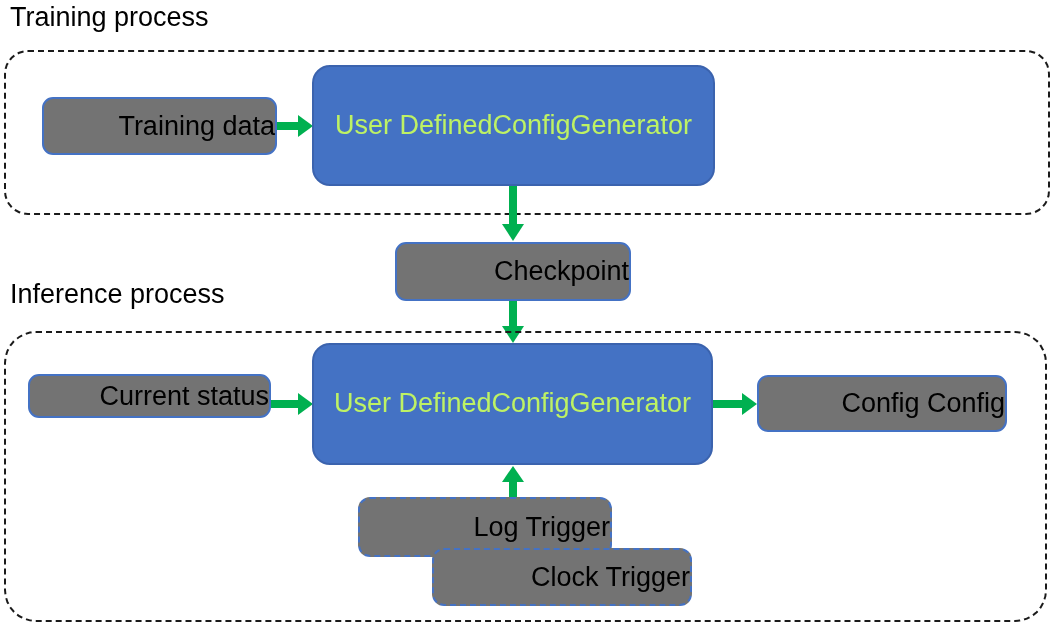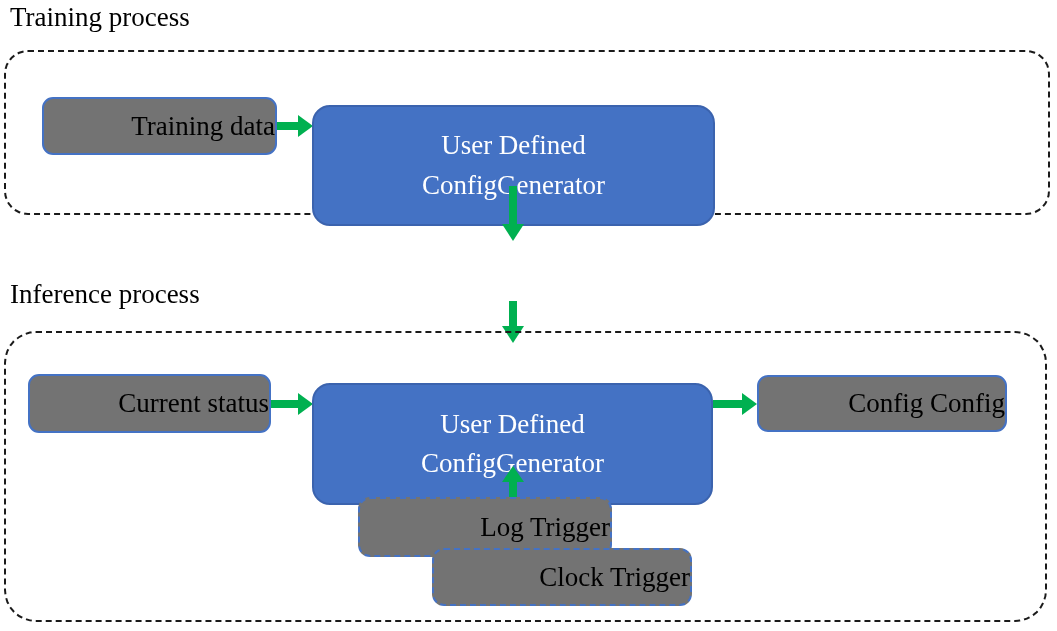--- a/index.html
+++ b/index.html
@@ -1,15 +1,15 @@
 <!DOCTYPE html>
 <html style="--blue: #4472C4; --blue_border: #3B63AE; --green: #00B050; --box_border: #4472C4;"><head>
 <meta charset="utf-8">
 <style>
-  * { box-sizing: border-box; margin: 0; padding: 0; font-family: Liberation Serif, serif; }
+  * { box-sizing: border-box; margin: 0; padding: 0; }
   html, body { background: #ffffff; }
   .canvas {
     position: relative;
     width: 1057px;
     height: 631px;
     background: #ffffff;
     font-family: "Liberation Sans", sans-serif;
     overflow: hidden;
   }
   .section-label {
@@ -37,31 +37,30 @@
     background: #737373;
     text-align: center;
     white-space: nowrap;
   }
   .node.solid { border: 2px solid var(--box_border, #4472C4); border-radius: 11px; }
   .node.dashed { border: 2px dashed var(--box_border, #4472C4); border-radius: 12px; }
 
   .blue-box {
     position: absolute;
     display: flex;
-    flex-direction: column;
+    flex-direction: row;
     align-items: center;
     justify-content: center;
     background: var(--blue, #4472C4);
     border: 2px solid var(--blue_border, #3B63AE);
     border-radius: 18px;
-    color: #ffffff;
+    color: #bef264;
     font-size: 27px;
     line-height: 1.45;
     text-align: center;
-    margin-top: 40px;
   }
 
   
   .arrow { position: absolute; }
   .arrow .shaft { position: absolute; background: var(--green, #00B050); }
   .arrow .head { position: absolute; width: 0; height: 0; }
 
   .arrow.right .shaft { left: 0; right: 14px; top: 50%; transform: translateY(-50%); height: 8px; }
   .arrow.right .head {
     right: 0; top: 50%; transform: translateY(-50%);
@@ -105,31 +104,34 @@
   <div class="blue-box" style="left:312px; top:65px; width:403px; height:121px;">
     <span>User Defined</span>
     <span>ConfigGenerator</span>
   </div>
 
   <div class="arrow down" style="left:501px; top:186px; width:24px; height:55px;">
     <span class="shaft"></span>
     <span class="head"></span>
   </div>
 
+  <div class="node solid" style="left:395px; top:242px; width:236px; height:59px;">
+    <span>Checkpoint</span>
+  </div>
 
   <div class="arrow down" style="left:501px; top:301px; width:24px; height:42px;">
     <span class="shaft"></span>
     <span class="head"></span>
   </div>
 
   <div class="section-label" style="left:10px; top:279px;">Inference process</div>
 
   <div class="dashed-container" id="inference-container"></div>
 
-  <div class="node solid" style="left:28px; top:374px; width:243px; height:59px;">
+  <div class="node solid" style="left:28px; top:374px; width:243px; height:44px;">
     <span>Current status</span>
   </div>
 
   <div class="arrow right" style="left:271px; top:392px; width:42px; height:24px;">
     <span class="shaft"></span>
     <span class="head"></span>
   </div>
 
   <div class="blue-box" style="left:312px; top:343px; width:401px; height:122px;">
     <span>User Defined</span>

